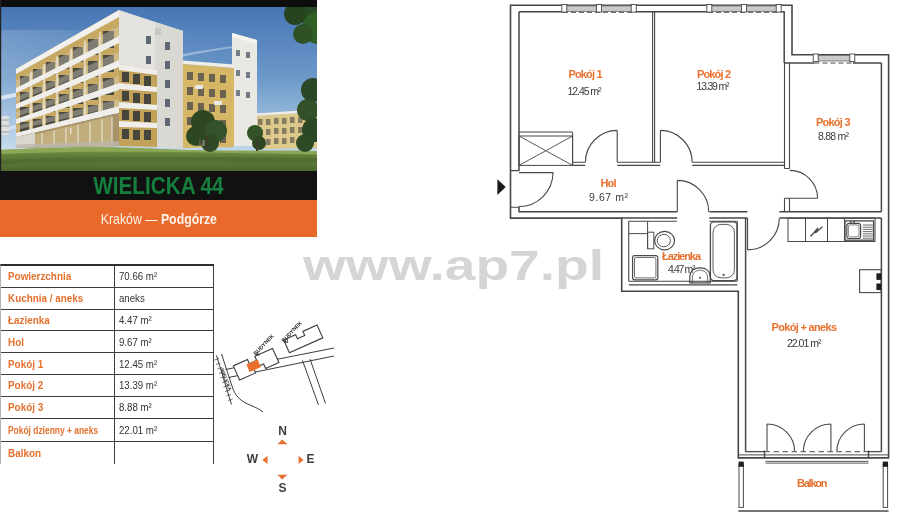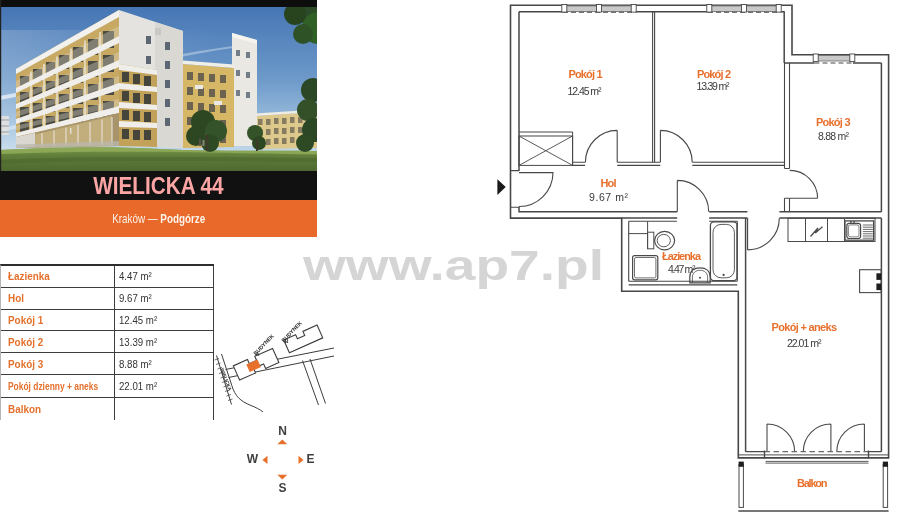--- a/index.html
+++ b/index.html
@@ -239,37 +239,49 @@
 
 <rect x="199" y="139" width="2" height="7" fill="#5a5248"></rect>
       <rect x="202.5" y="140" width="2" height="6" fill="#8a8278"></rect>
 <rect x="70" y="128" width="1.5" height="6" fill="#e8e8e8" opacity="0.8"></rect>
 
 <rect x="0" y="0" width="317" height="7" fill="#0d0d0d"></rect>
 <rect x="0" y="0" width="1.2" height="171" fill="#222222"></rect>
 </svg>
 </div>
 
-<div class="abs" style="left:0;top:171px;width:317px;height:29px;background:#111111;color:#fca5a5;z-index:2;font-weight:bold;font-size:23px;text-align:center;line-height:30px;"><span style="display:inline-block;transform:scaleX(0.9);transform-origin:center;">WIELICKA 44</span></div>
-
-<div class="abs" style="left:0;top:200px;width:317px;height:37px;background:#e8692a;color:#fdf3ea;z-index:2;font-size:12px;text-align:center;line-height:38px;"><span style="display:inline-block;transform:scaleX(0.82);transform-origin:center;">Kraków — <b>Podgórze</b></span></div>
+<div class="abs" style="left:0;top:171px;width:317px;height:29px;background:#111111;color:#15803d;z-index:2;font-weight:bold;font-size:23px;text-align:center;line-height:30px;"><span style="display:inline-block;transform:scaleX(0.9);transform-origin:center;">WIELICKA 44</span></div>
+
+<div class="abs" style="left:0;top:200px;width:317px;height:37px;background:#e8692a;color:#fdf3ea;z-index:2;font-size:15px;text-align:center;line-height:38px;"><span style="display:inline-block;transform:scaleX(0.82);transform-origin:center;">Kraków — <b>Podgórze</b></span></div>
 
 <div class="abs" style="left:0px;top:264px;width:212.5px;z-index:2;border-top:2.6px solid #2e2e2e;border-left:1px solid #b5b5b5;font-size:11.5px;">
   <style>
     .trow{position:relative;height:20.8px;border-bottom:1px solid #3d3d3d;}
     .trow .lab{position:absolute;left:7px;top:50%;transform:translateY(-50%) scaleX(0.86);transform-origin:left center;color:#e4702c;font-weight:bold;white-space:nowrap;}
     .trow .val{position:absolute;left:118px;top:50%;transform:translateY(-50%) scaleX(0.84);transform-origin:left center;color:#323232;white-space:nowrap;}
     .trow .vline{position:absolute;left:112.5px;top:0;bottom:0;width:1px;background:#3d3d3d;}
     .trow .rline{position:absolute;right:0;top:0;bottom:0;width:1px;background:#3d3d3d;}
   </style>
 
 
 
-
-
+  <div class="trow">
+      <span class="lab">Powierzchnia</span>
+      <span class="vline"></span>
+      <span class="rline"></span>
+      <span class="val">70.66 m²</span>
+    </div>
+
+
+  <div class="trow">
+      <span class="lab">Kuchnia / aneks</span>
+      <span class="vline"></span>
+      <span class="rline"></span>
+      <span class="val">aneks</span>
+    </div>
 
   <div class="trow">
       <span class="lab">Łazienka</span>
       <span class="vline"></span>
       <span class="rline"></span>
       <span class="val">4.47 m²</span>
     </div>
 
   <div class="trow">
       <span class="lab">Hol</span>

